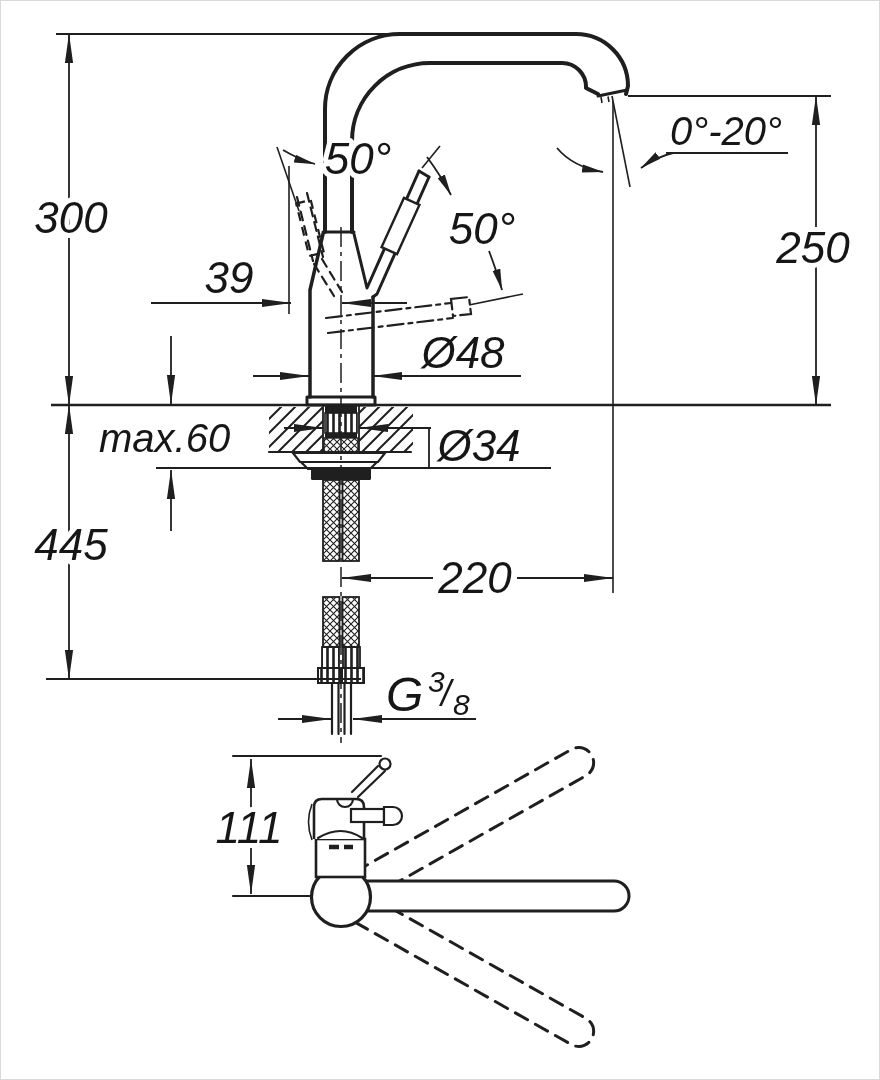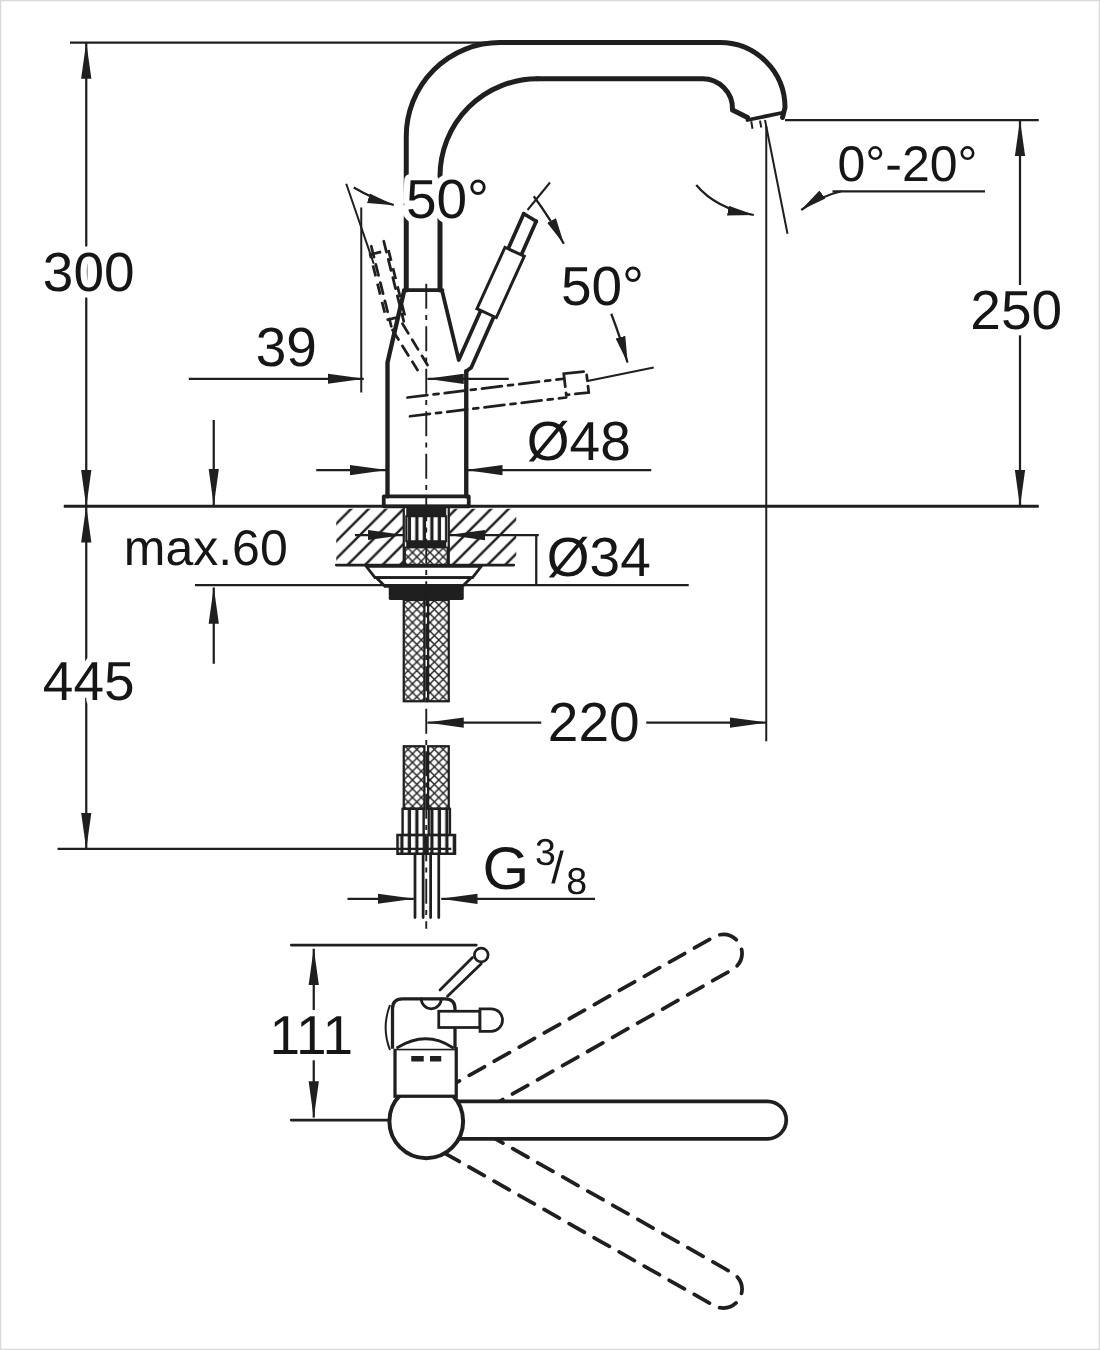--- a/index.html
+++ b/index.html
@@ -1,16 +1,16 @@
 <!DOCTYPE html>
 <html><head>
 <meta charset="utf-8">
 <style>
   html,body{margin:0;padding:0;background:#ffffff;}
-  .stage{position:relative;width:878px;height:1078px;background:#ffffff;border:1px solid #d9d9d9;overflow:hidden;}
+  .stage{position:relative;width:878px;height:1078px;background:#ffffff;border:1px solid #d9d9d9;overflow:hidden;font-style:italic;}
   svg{display:block;}
   
   .ol   {fill:none;stroke:#1f1f1f;stroke-width:4;  stroke-linecap:round;stroke-linejoin:round;}
   .ol3  {fill:none;stroke:#1f1f1f;stroke-width:3;  stroke-linecap:round;stroke-linejoin:round;}
   .ol35 {fill:none;stroke:#1f1f1f;stroke-width:3.5;stroke-linecap:round;stroke-linejoin:round;}
   .med  {fill:none;stroke:#1f1f1f;stroke-width:2.2;stroke-linecap:round;}
   .dim  {fill:none;stroke:#1f1f1f;stroke-width:1.8;}
   .thin {fill:none;stroke:#1f1f1f;stroke-width:1.6;}
   .wfill{fill:#ffffff;stroke:#1f1f1f;}
   .dk   {fill:#1f1f1f;stroke:none;}

